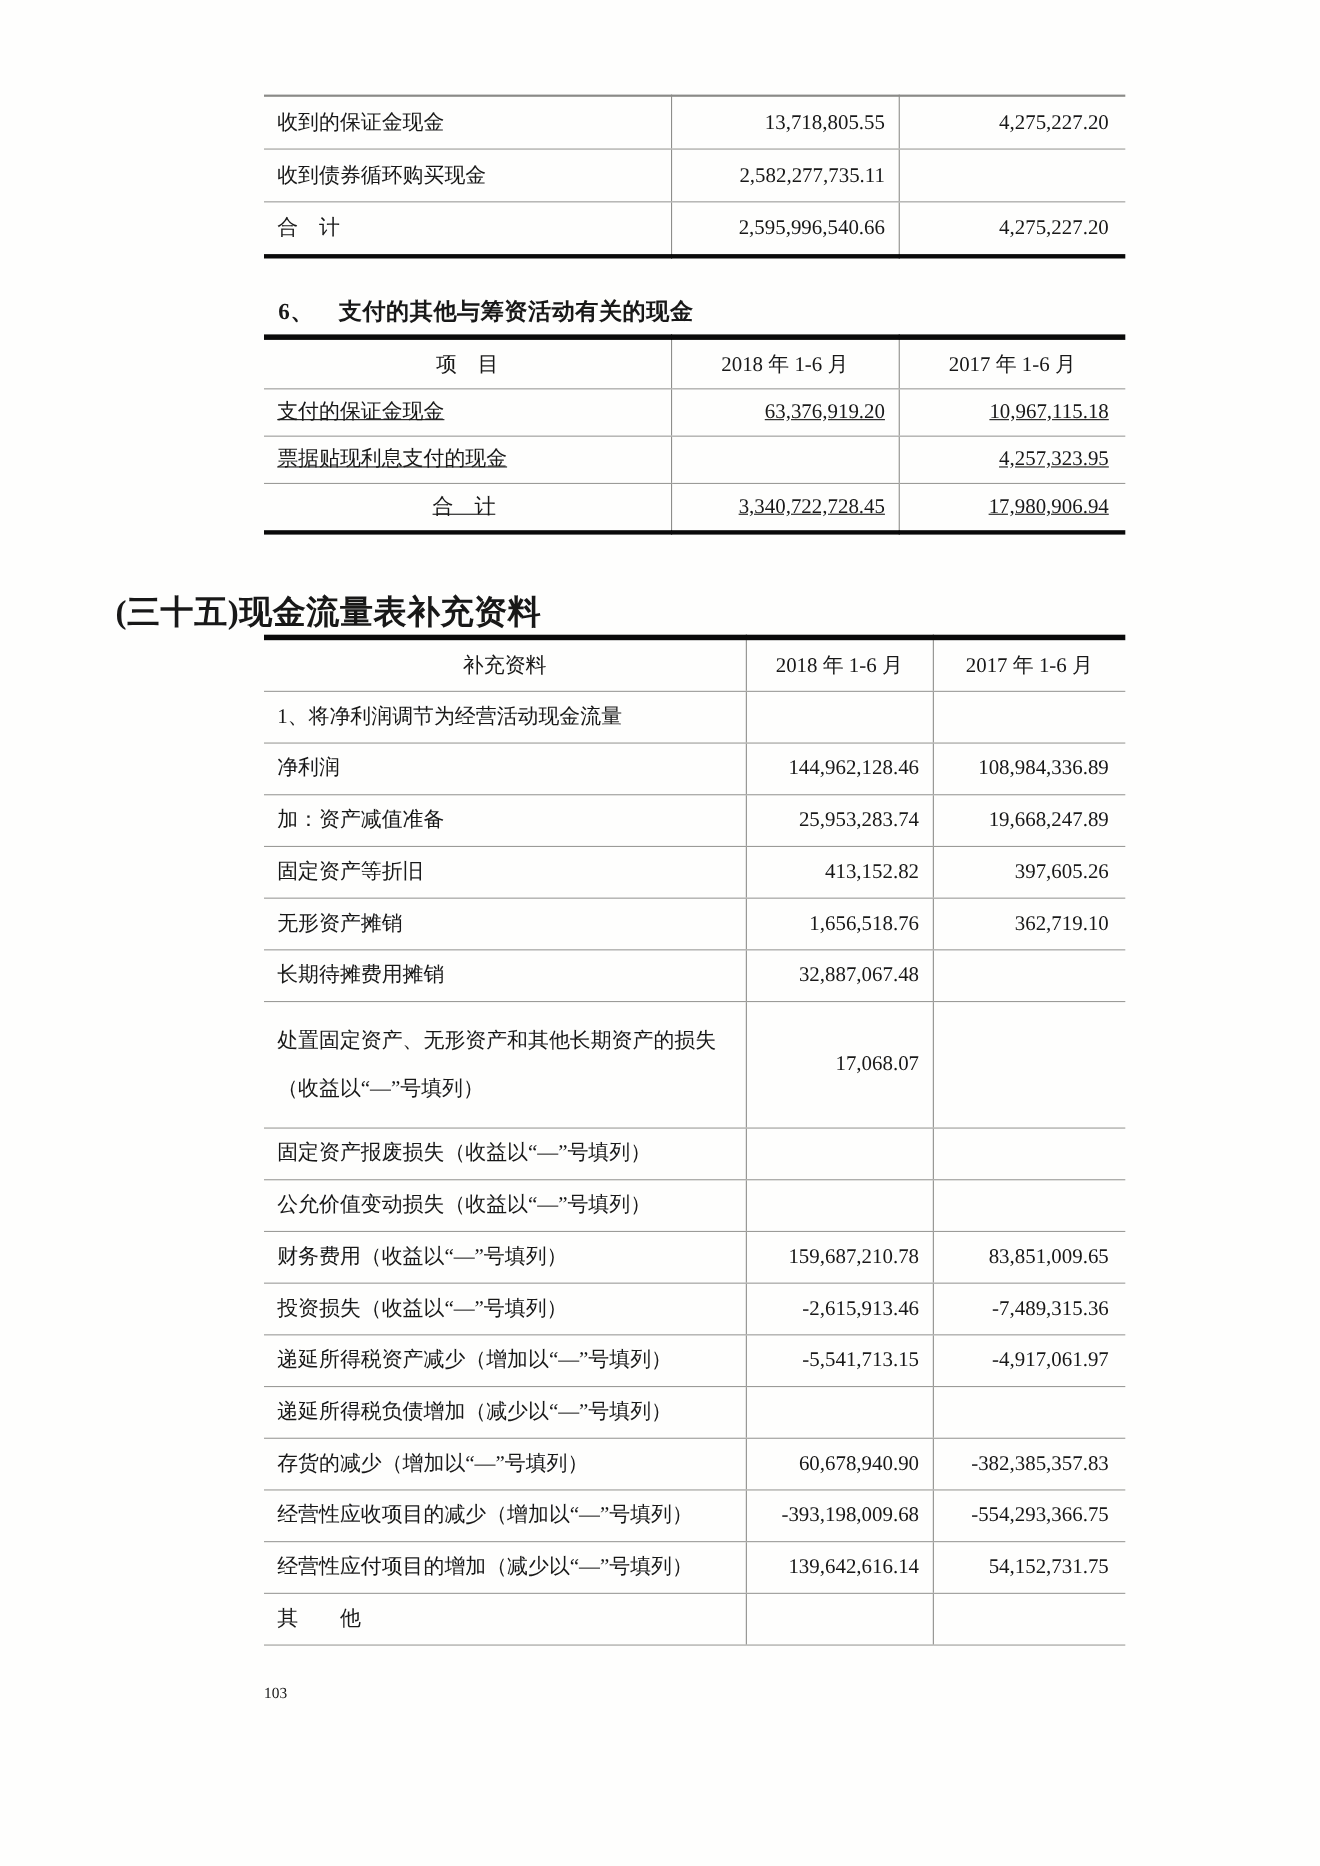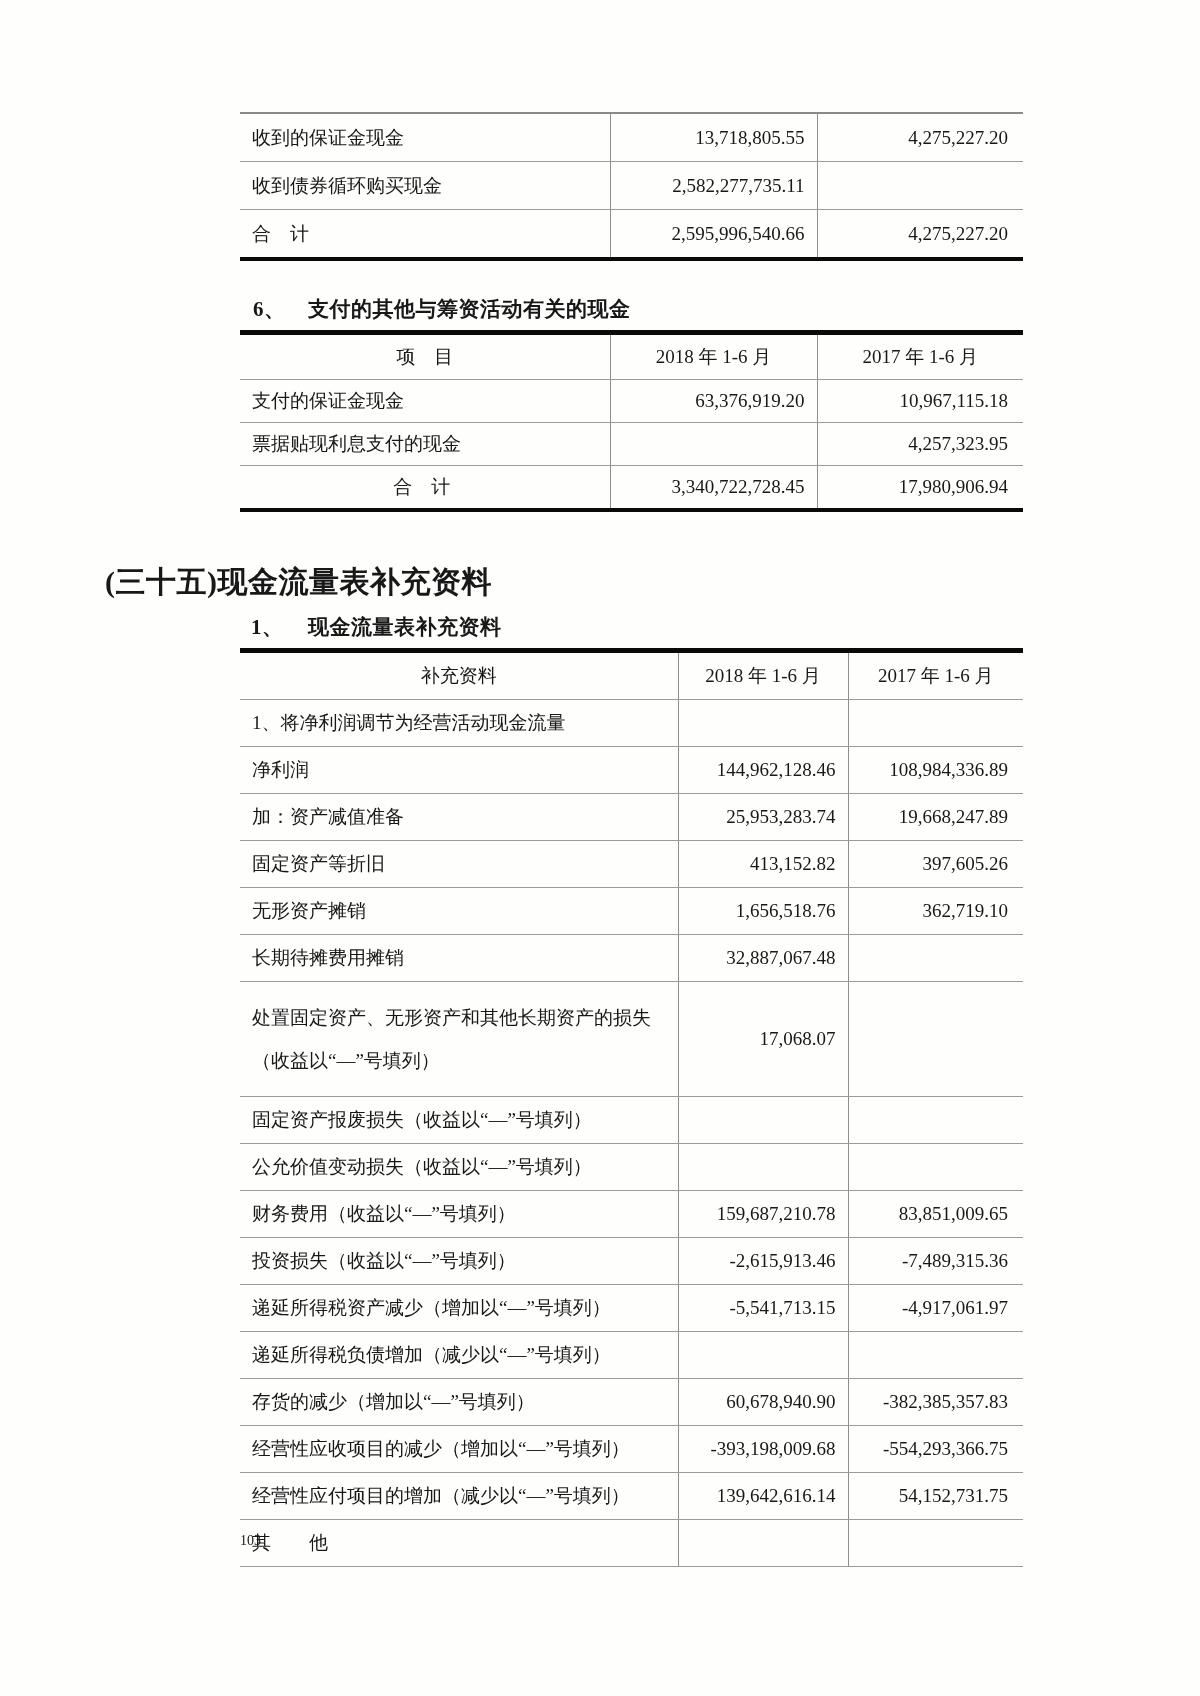--- a/index.html
+++ b/index.html
@@ -28,28 +28,28 @@
     overflow: hidden;
   }
   .ftable .c2, .ftable .c3 { border-left: 1px solid #8e8e8b; }
   .ftable .lbl { text-align: left; padding: 2px 6px 2px 12px; line-height: 1.35; }
   .ftable .num { text-align: right; padding: 2px 12px 2px 4px; }
   .ftable .c3.num { padding-right: 15px; }
   .ftable th { text-align: center; }
   .ftable .center { text-align: center; padding-left: 0; }
 
   
-  .t1 { margin-top: 112px; border-top: 2px solid #8a8a87; border-bottom: 4px solid #0a0a0a; }
+  .t1 { margin-top: 86px; border-top: 2px solid #8a8a87; border-bottom: 4px solid #0a0a0a; }
   .t1 td { height: 43px; }
   .t1 tr:last-child td { border-bottom: none; }
 
   
   .t2 { border-top: 5px solid #0a0a0a; border-bottom: 4px solid #0a0a0a; }
   .t2 th { height: 42px; text-align: center; }
-  .t2 td { height: 38px; }
+  .t2 td { height: 38px; text-decoration: underline; }
   .t2 tr:last-child td { border-bottom: none; }
 
   
   .t3 { border-top: 5px solid #0a0a0a; }
   .t3 th { height: 44px; }
   .t3 td { height: 42px; }
   .t3 .lbl { white-space: pre-line; }
   .t3 tr.tall td { height: 110px; }
   .t3 tr.tall .lbl { line-height: 43px; }
 
@@ -131,23 +131,20 @@
         <td class="num c2">3,340,722,728.45</td>
         <td class="num c3">17,980,906.94</td>
       </tr>
     </tbody>
   </table>
 
   <div class="sec35">
     <span class="snum">(三十五)</span><span>现金流量表补充资料</span>
   </div>
 
-  <div class="sub1">
-    <span class="snum">1、</span><span>现金流量表补充资料</span>
-  </div>
 
   <table class="ftable t3">
     <colgroup>
         <col style="width:438px">
         <col style="width:170px">
         <col style="width:175px">
       </colgroup>
     <thead>
       <tr>
         <th>补充资料</th>

